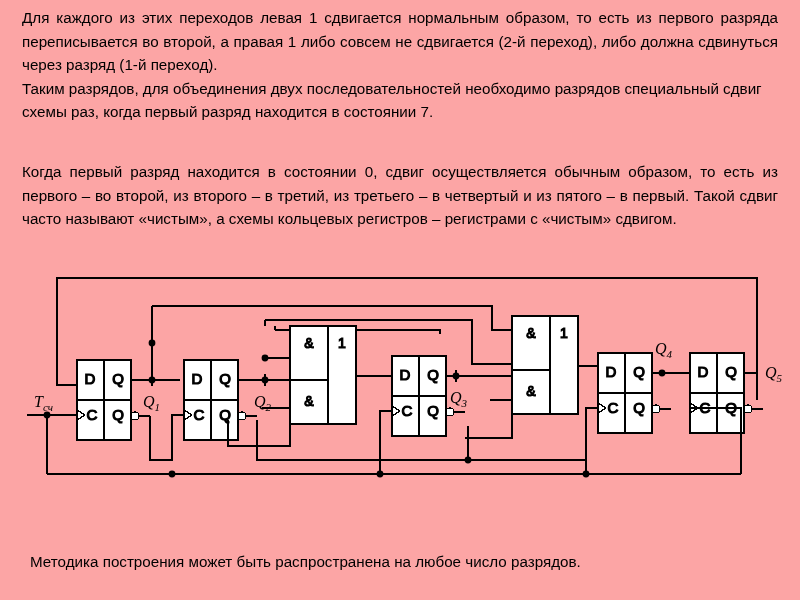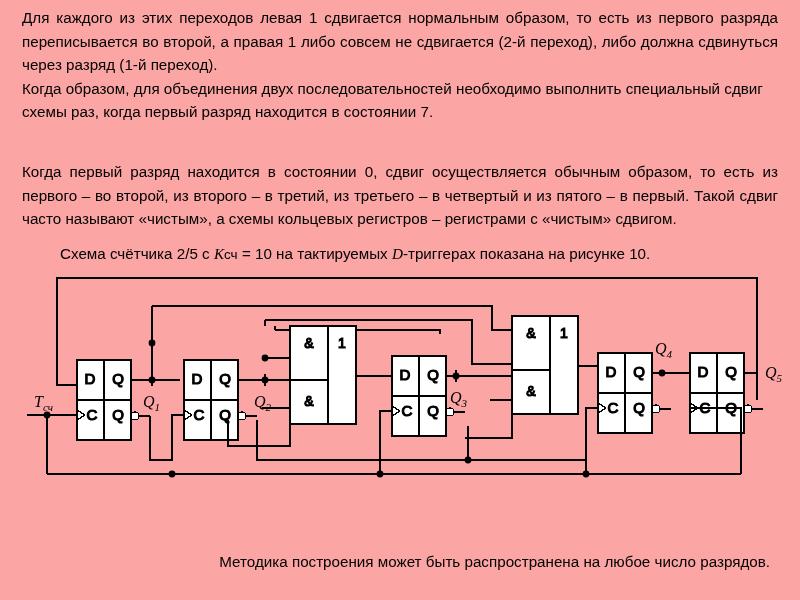--- a/index.html
+++ b/index.html
@@ -45,21 +45,21 @@
   #para-fig-intro {
     left: 60px;
     top: 242px;
     width: 716px;
     text-align: left;
   }
   #para-last {
     left: 30px;
     top: 550px;
     width: 740px;
-    text-align: right;
+    text-align: left;
   }
   #fig-caption {
     position: absolute;
     left: 0px;
     top: 500px;
     width: 800px;
     text-align: center;
     font-family: "Liberation Sans", sans-serif;
     font-size: 15.2px;
     line-height: 20px;
@@ -108,31 +108,28 @@
 </style>
 </head>
 <body>
 
 <div id="page">
 
   <div class="para" id="para1">
     <span>Для каждого из этих переходов левая 1 сдвигается нормальным образом, то есть из первого разряда переписывается во второй, а правая 1 либо совсем не сдвигается (2-й переход), либо должна сдвинуться через разряд (1-й переход).</span>
     <div style="text-align:left;">
       <span>
-Когда образом, </span><b>для объединения двух последовательностей</b><span> необходимо выполнить </span><b>специальный сдвиг</b><span> схемы раз, </span><b>когда первый разряд находится в состоянии 7</b><span>.</span>
+Таким разрядов, </span><b>для объединения двух последовательностей</b><span> необходимо разрядов </span><b>специальный сдвиг</b><span> схемы раз, </span><b>когда первый разряд находится в состоянии 7</b><span>.</span>
     </div>
   </div>
 
   <div class="para" id="para2">
     <span>Когда первый разряд находится в состоянии 0, сдвиг осуществляется обычным образом, то есть из первого – во второй, из второго – в третий, из третьего – в четвертый и из пятого – в первый. Такой сдвиг часто называют «чистым», а схемы кольцевых регистров – регистрами с «чистым» сдвигом.</span>
   </div>
 
-  <div class="para" id="para-fig-intro">
-    <span>Схема счётчика 2/5 с </span><span class="ital">K</span><span style="font-size:13.5px;">сч</span><span> = 10 на тактируемых </span><span class="ital">D</span><span>-триггерах показана на рисунке 10.</span>
-  </div>
 
   <div id="figure">
     <svg width="800" height="232" viewBox="0 0 800 232" xmlns="http://www.w3.org/2000/svg">
       <g stroke="#000000" stroke-width="1.2" fill="none" shape-rendering="crispEdges">
 
         <g>
           <path d="M 757 132 L 757 10 L 57 10 L 57 117 L 77 117"></path>
         </g>
 
         <g>

